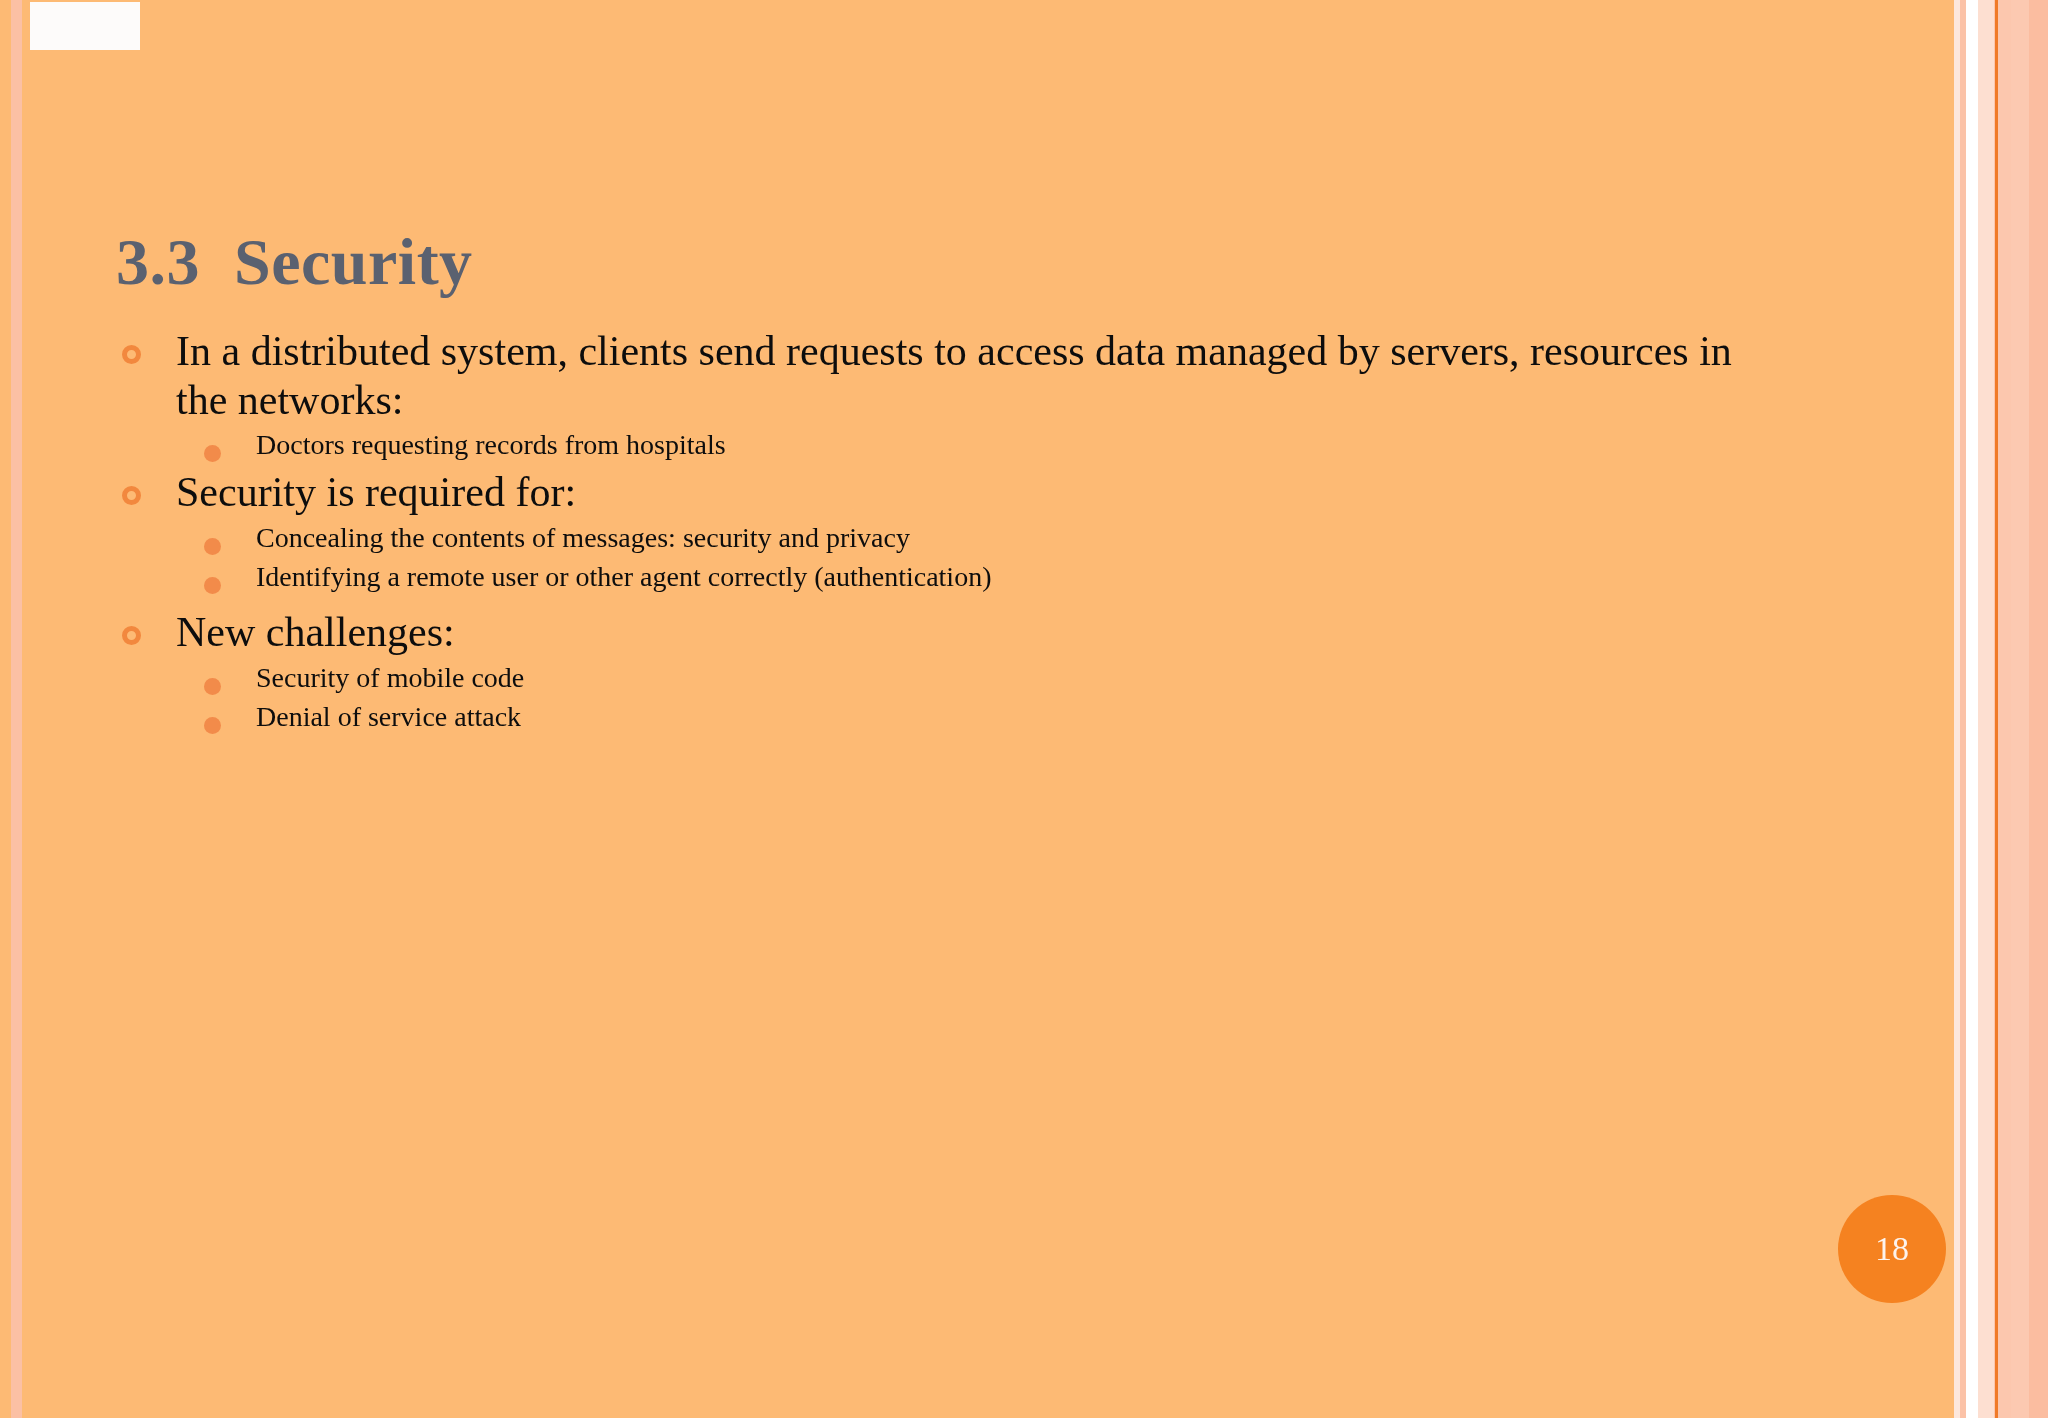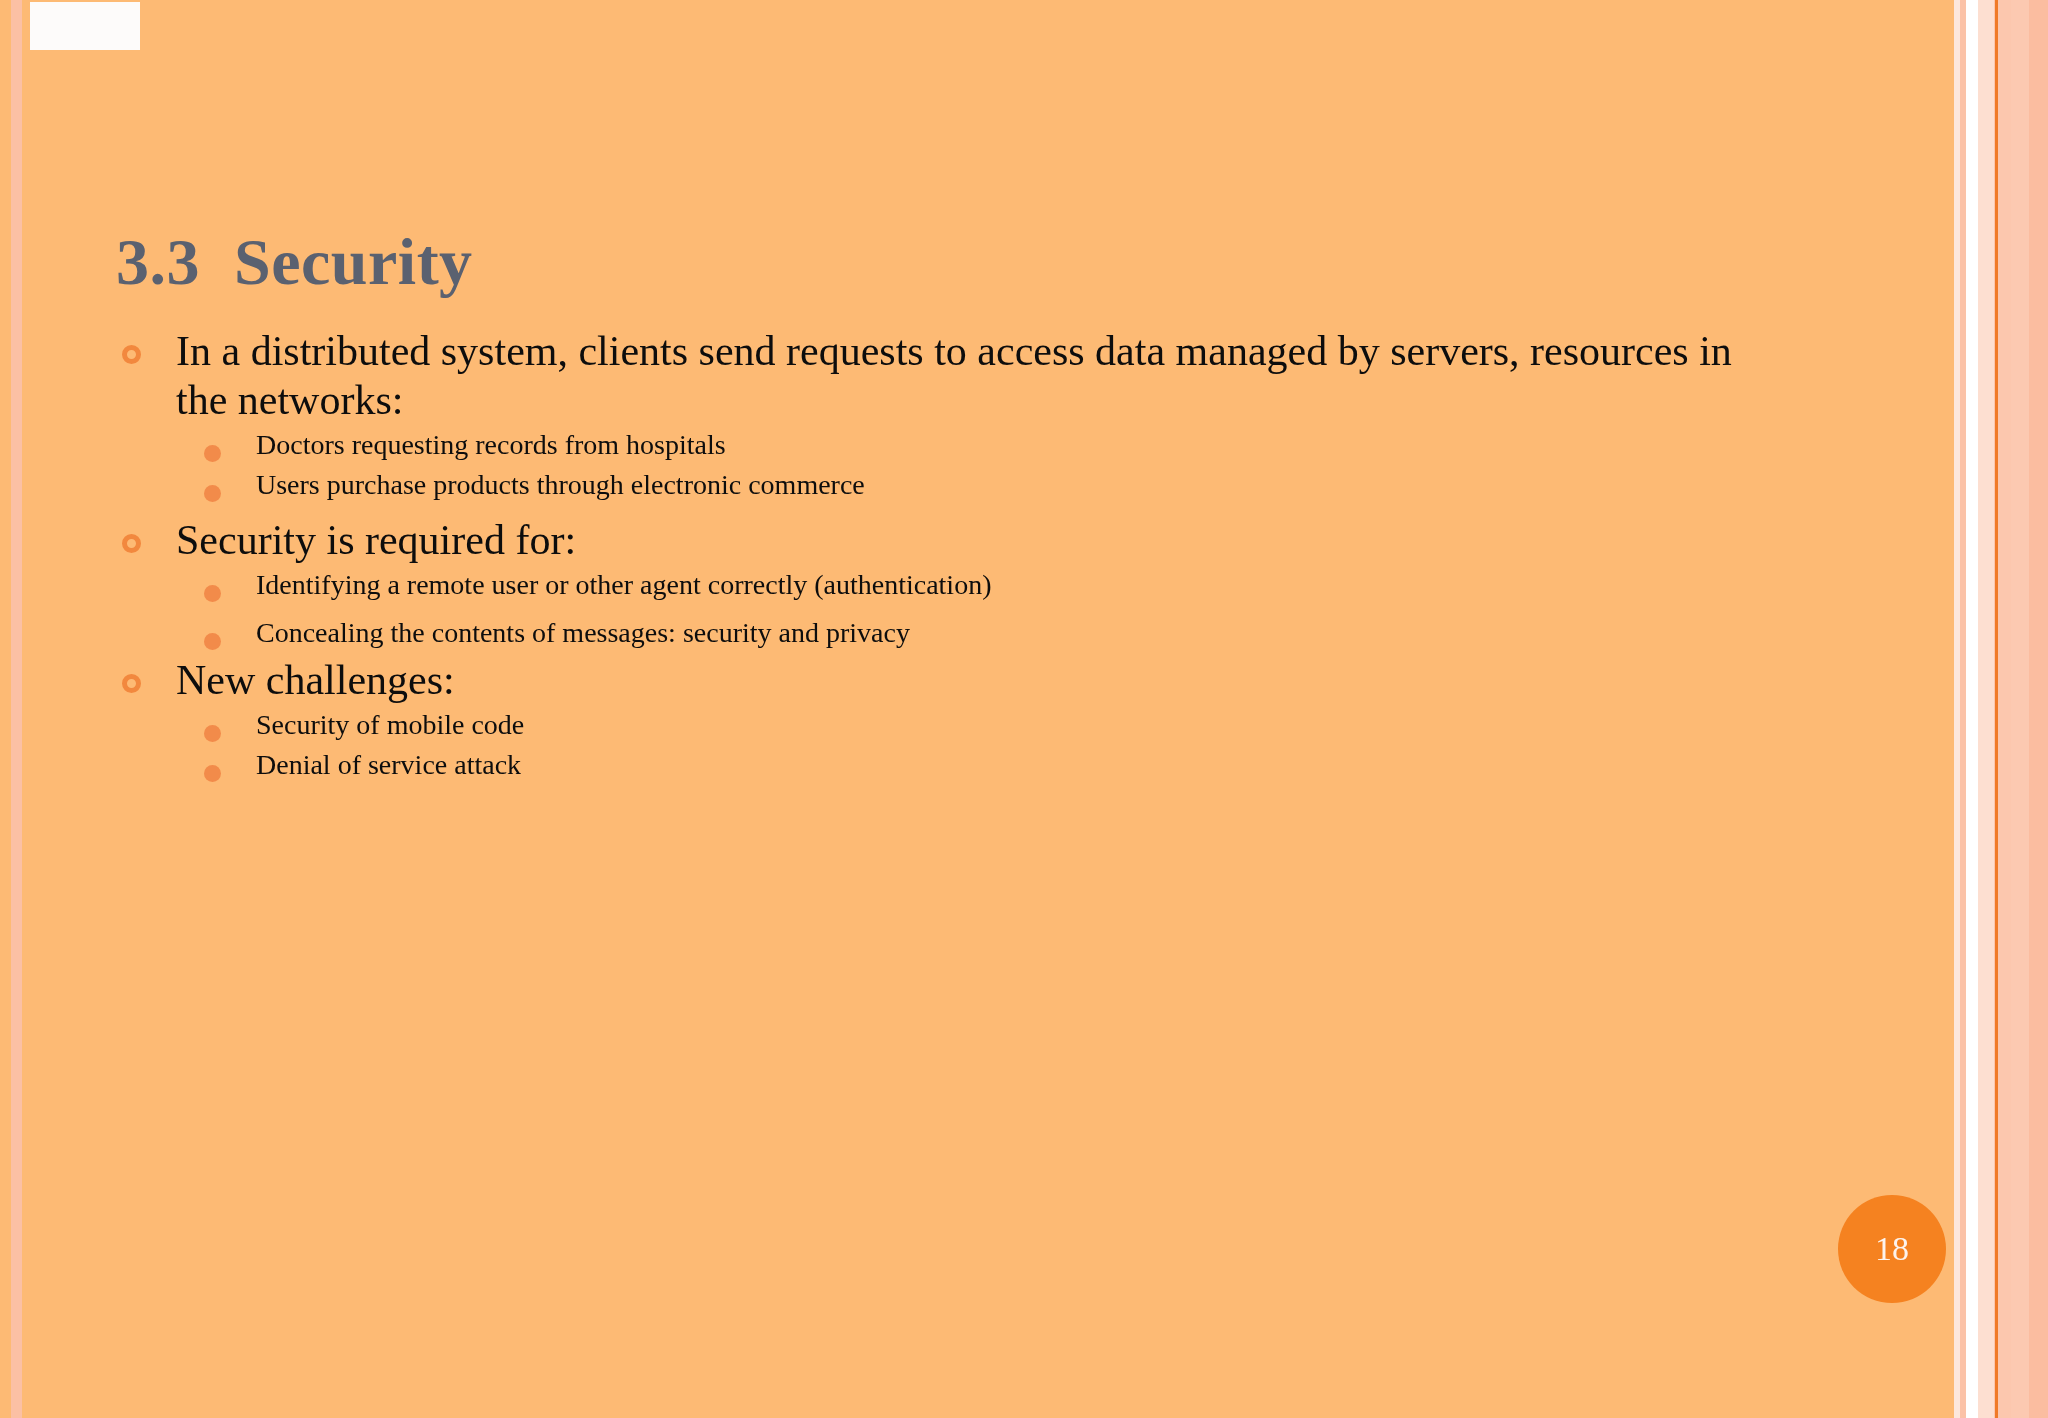--- a/index.html
+++ b/index.html
@@ -173,38 +173,34 @@
     <div class="l1">
       <span class="marker"></span>
       <span class="l1-text">In a distributed system, clients send requests to access data managed by servers, resources in the networks:</span>
     </div>
 
     <div class="l2">
       <span class="marker-dot"></span>
       <span class="l2-text">Doctors requesting records from hospitals</span>
     </div>
 
-    <div class="l2 gap-after-sub">
-      <span class="marker-dot"></span>
-      <span class="l2-text">Users purchase products through electronic commerce</span>
-    </div>
 
     <div class="l1">
       <span class="marker"></span>
       <span class="l1-text">Security is required for:</span>
     </div>
 
+    <div class="l2">
+      <span class="marker-dot"></span>
+      <span class="l2-text">Concealing the contents of messages: security and privacy</span>
+    </div>
+
     <div class="l2 gap-after-sub">
       <span class="marker-dot"></span>
       <span class="l2-text">Identifying a remote user or other agent correctly (authentication)</span>
-    </div>
-
-    <div class="l2">
-      <span class="marker-dot"></span>
-      <span class="l2-text">Concealing the contents of messages: security and privacy</span>
     </div>
 
     <div class="l1">
       <span class="marker"></span>
       <span class="l1-text">New challenges:</span>
     </div>
 
     <div class="l2">
       <span class="marker-dot"></span>
       <span class="l2-text">Security of mobile code</span>

